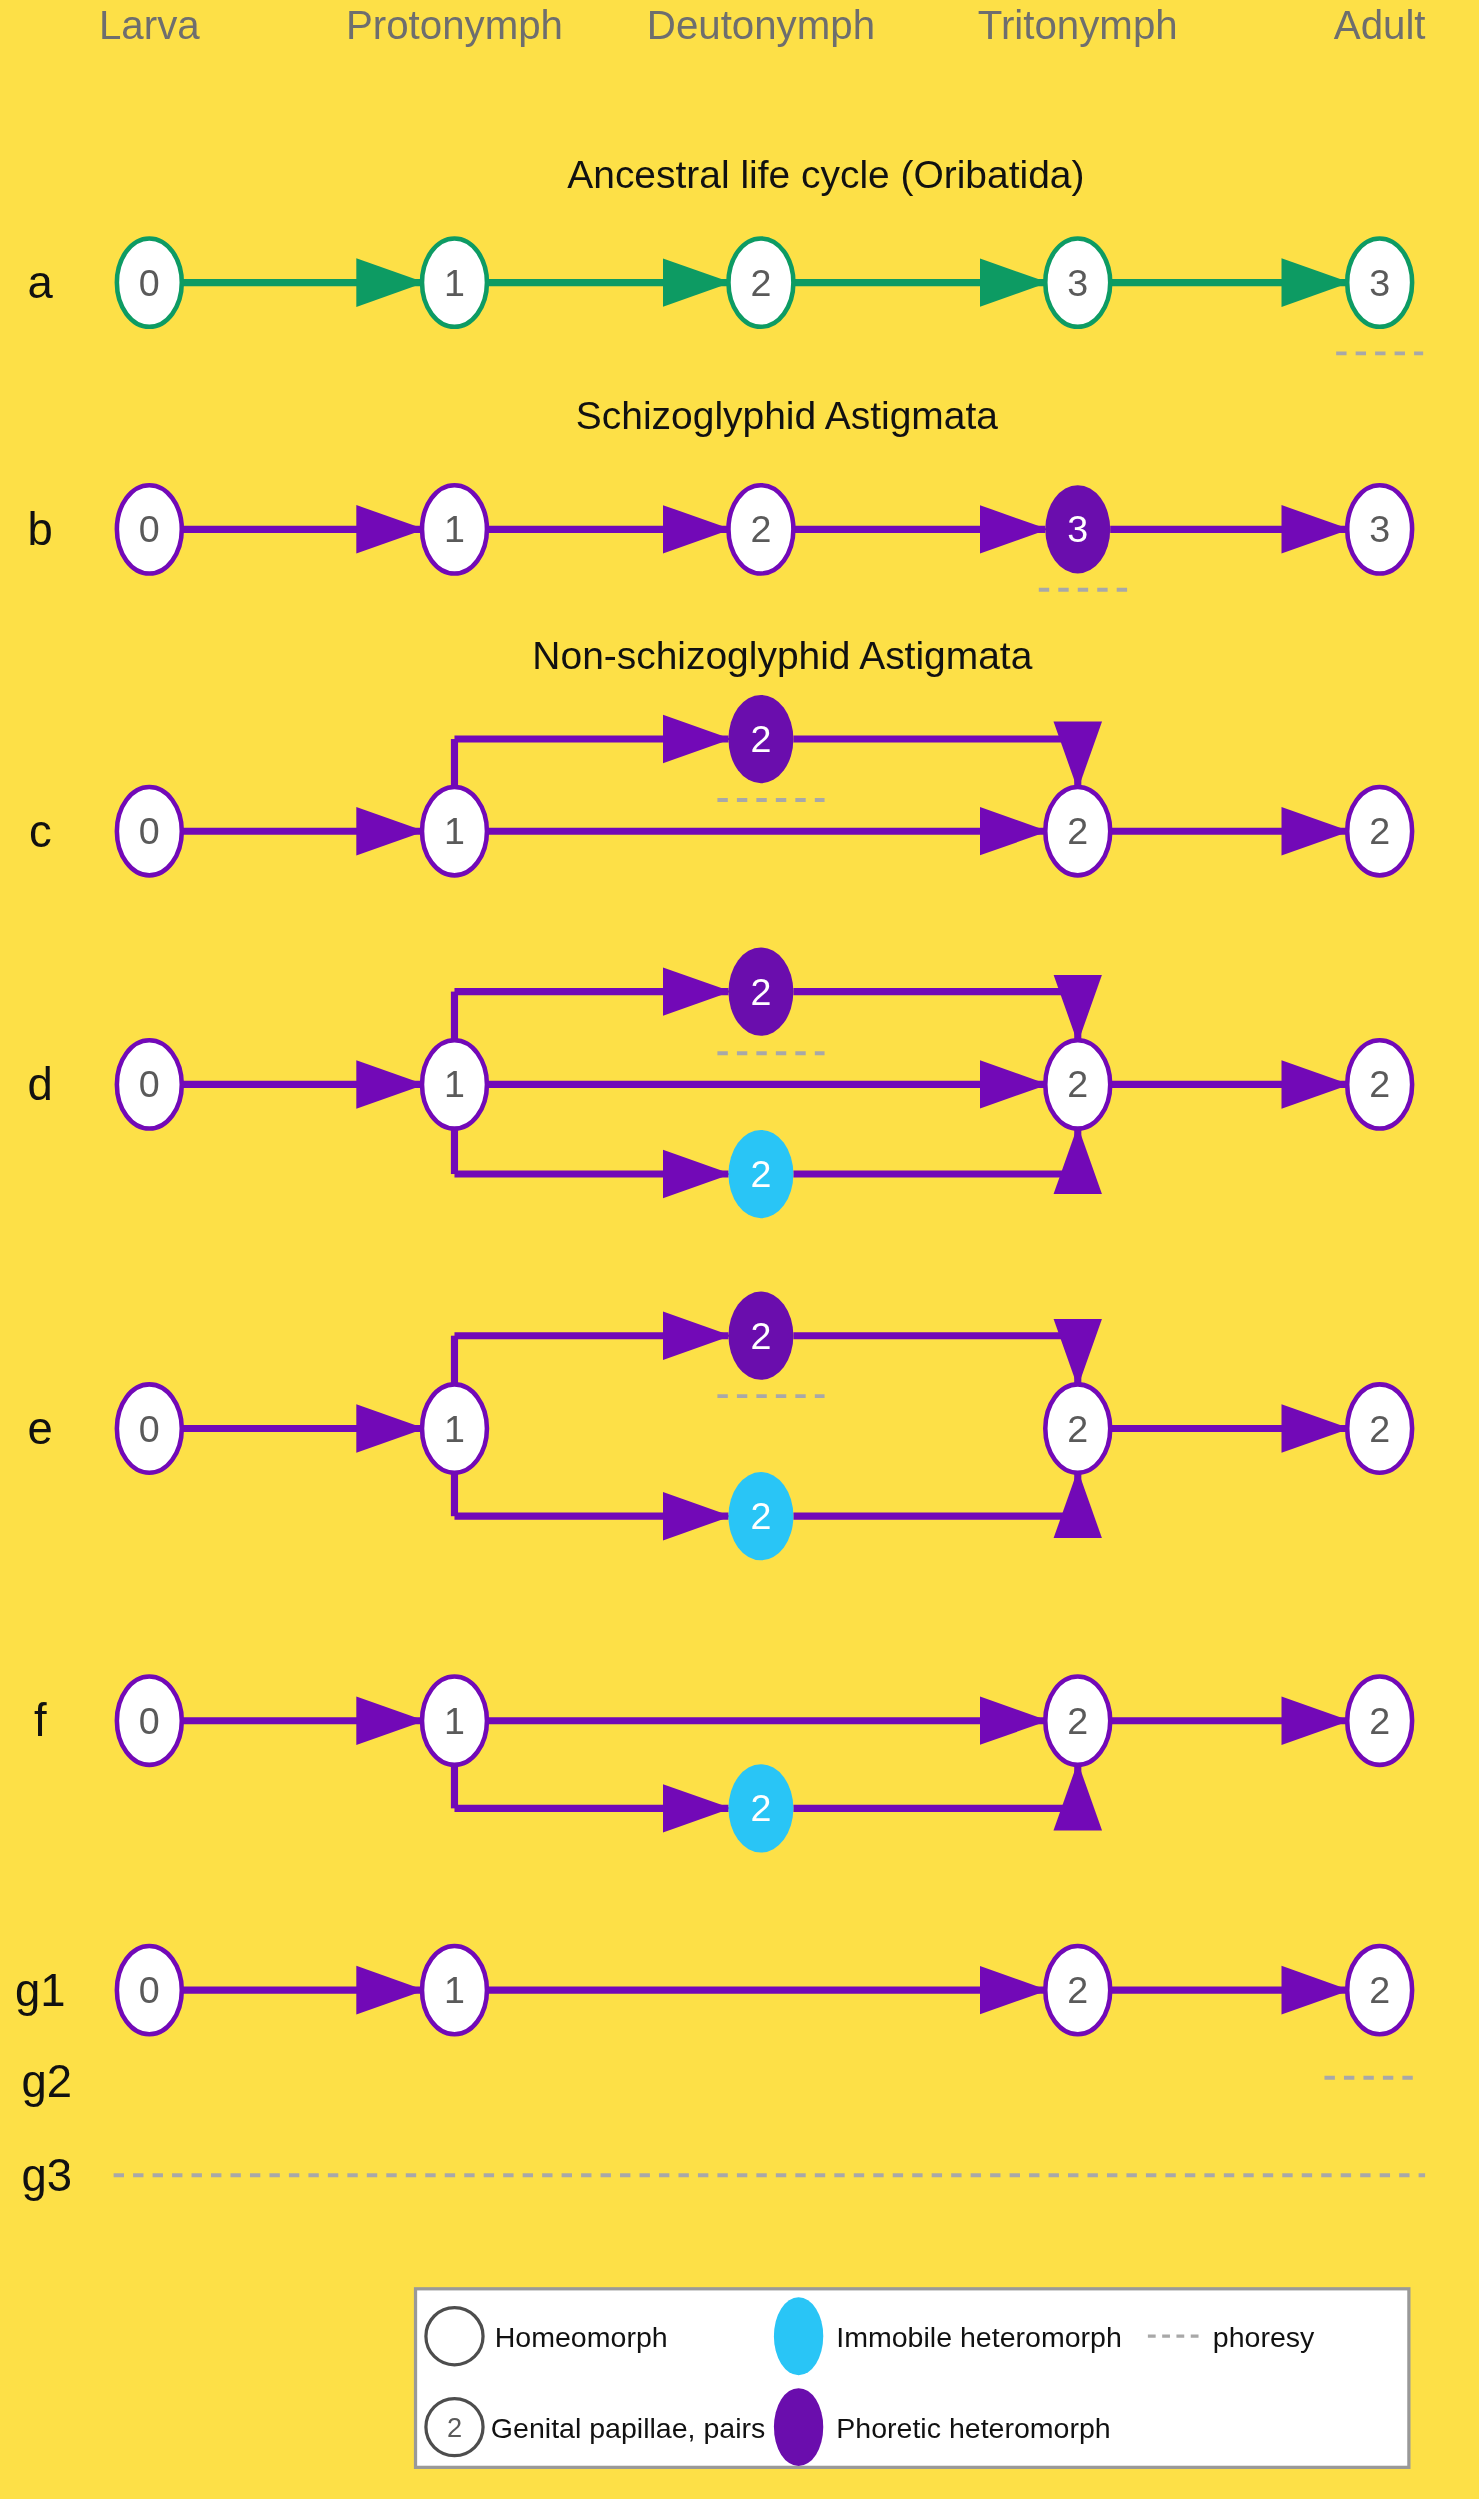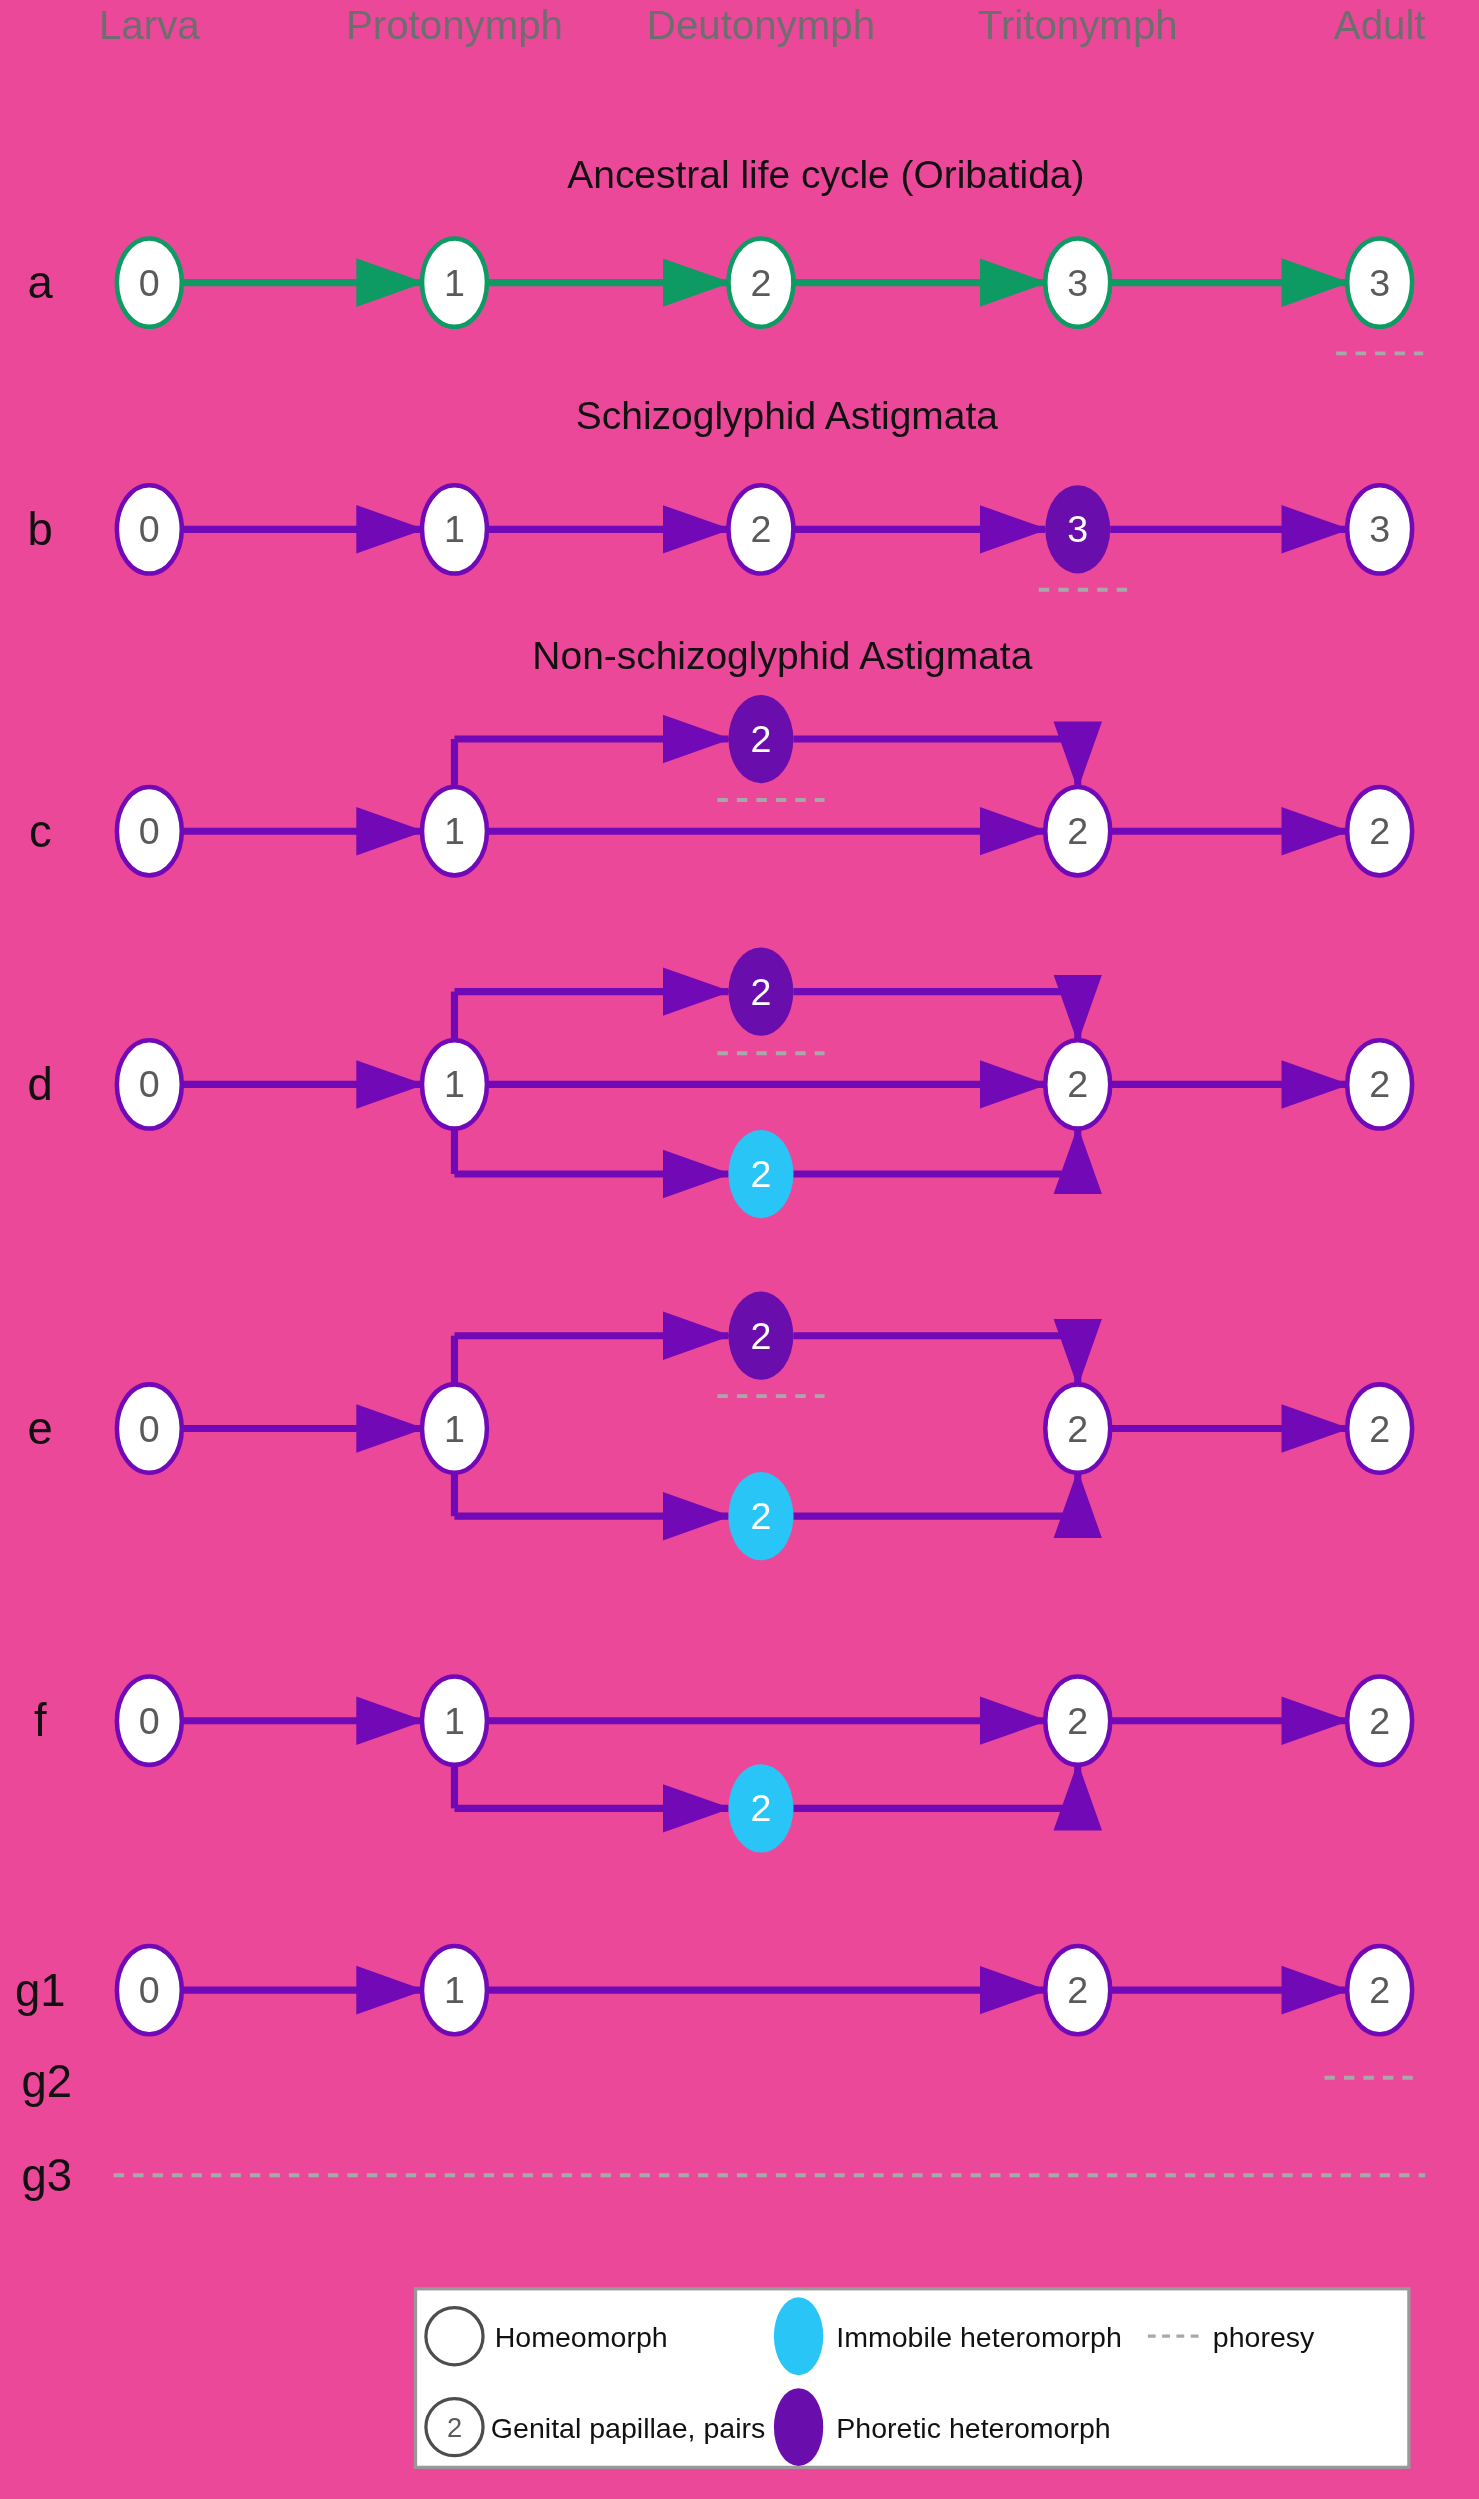--- a/index.html
+++ b/index.html
@@ -1,17 +1,17 @@
 <!DOCTYPE html>
 <html style="font-size:10.4px"><head>
 <meta charset="utf-8">
 <style>
   html,body{margin:0;padding:0;background:#ffffff;}
   body{width:1479px;height:2500px;font-family:"Liberation Sans",sans-serif;}
-  #stage{position:relative;width:1479px;height:2500px;overflow:hidden;background:#ec4899;}
+  #stage{position:relative;width:1479px;height:2500px;overflow:hidden;background:#fde047;}
   svg#diagram{position:absolute;left:0;top:0;width:1479px;height:2500px;}
   .colhdr{fill:#6e6e6e;font-size:62px;font-family:"Liberation Sans",sans-serif;text-anchor:middle;}
   .sectitle{fill:#111111;font-size:60px;font-family:"Liberation Sans",sans-serif;text-anchor:middle;}
   .rowlabel{fill:#111111;font-size:70px;font-family:"Liberation Sans",sans-serif;text-anchor:middle;}
   .nodenum{font-size:58px;font-family:"Liberation Sans",sans-serif;text-anchor:middle;dominant-baseline:central;}
   .nodenum.open{fill:#5a5a5a;}
   .nodenum.filled{fill:#ffffff;}
   .legtext{fill:#111111;font-size:44px;font-family:"Liberation Sans",sans-serif;dominant-baseline:central;}
   .legnum{fill:#5a5a5a;font-size:42px;font-family:"Liberation Sans",sans-serif;text-anchor:middle;dominant-baseline:central;}
 </style>

